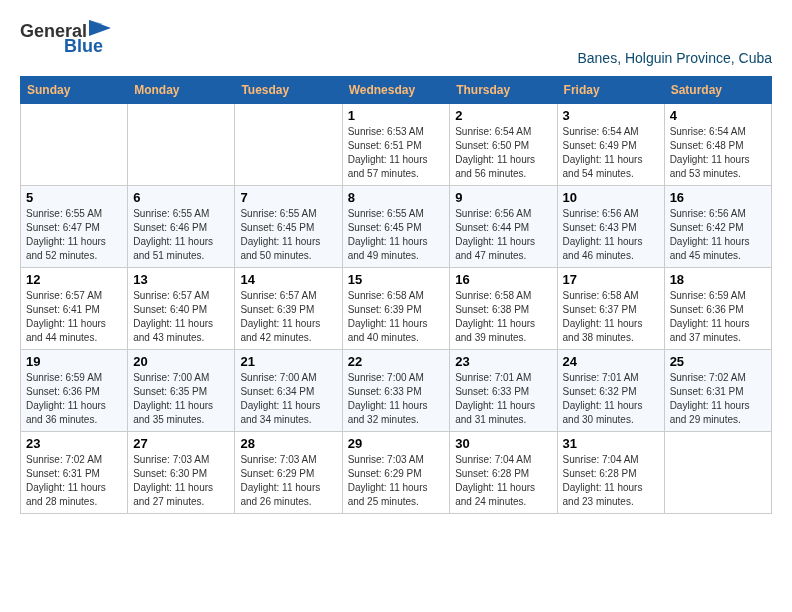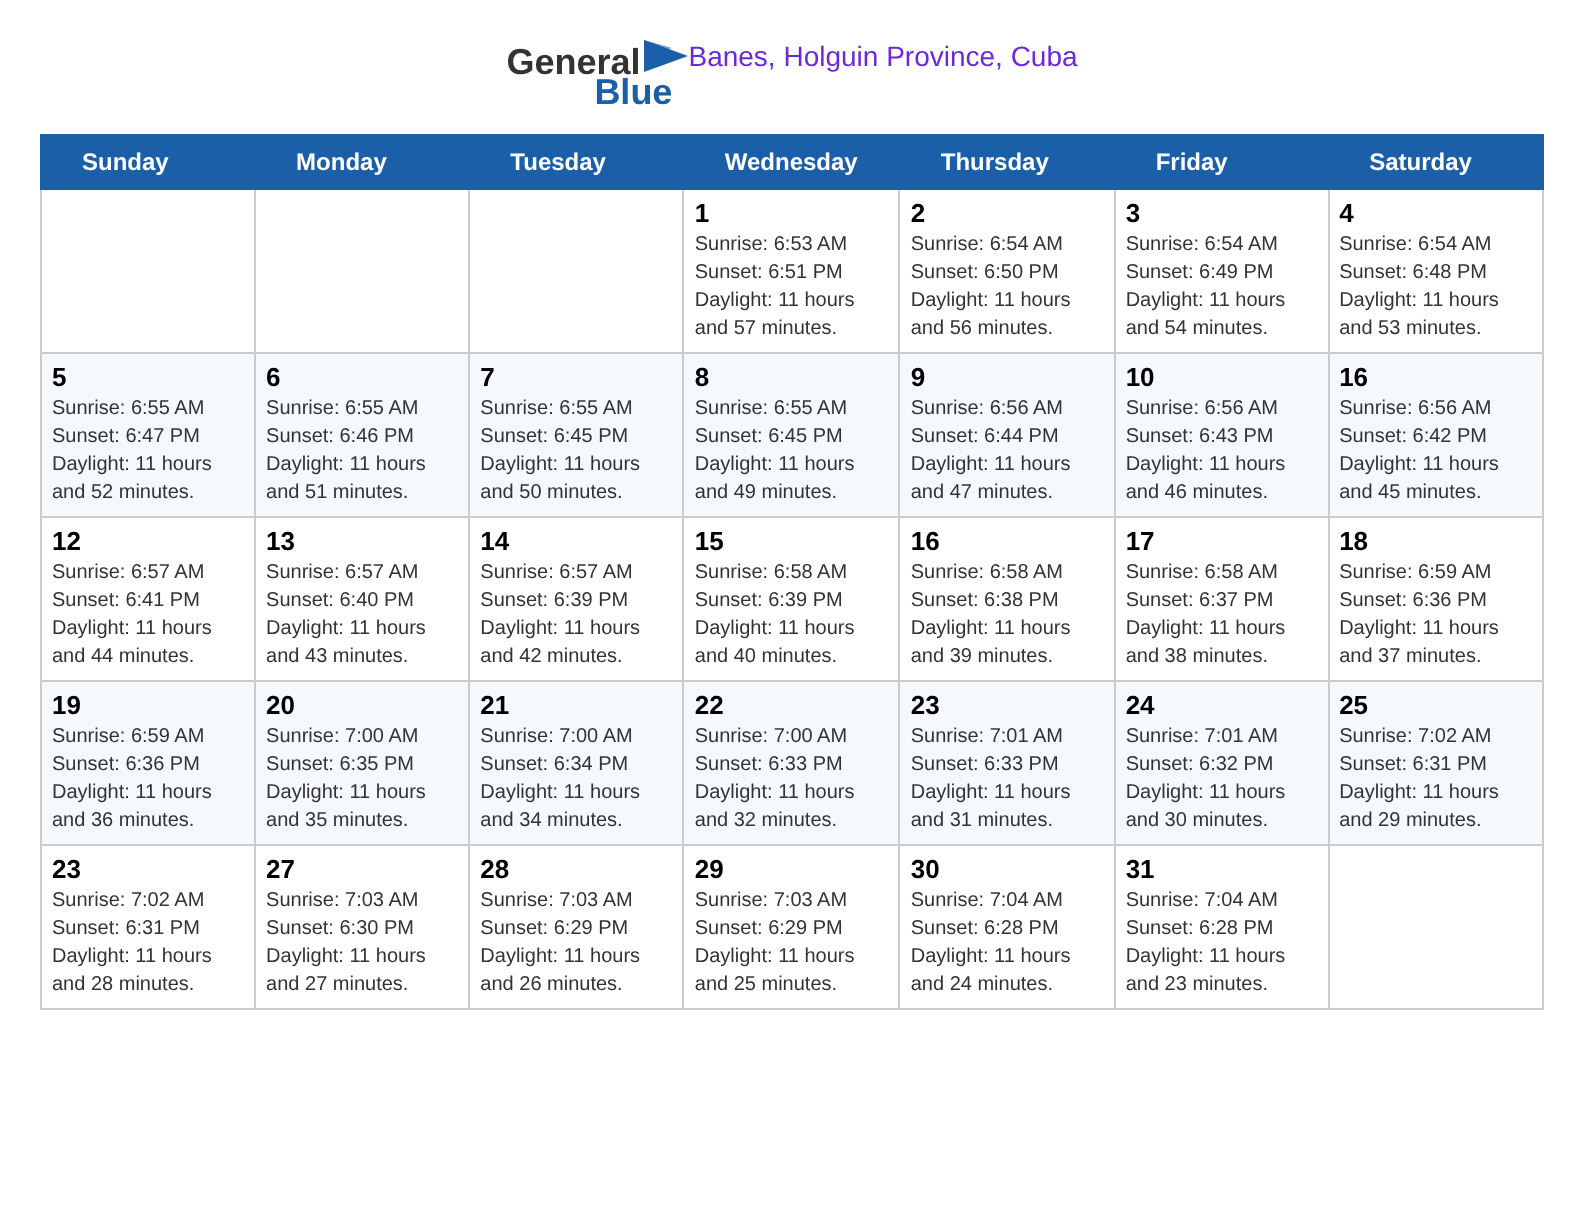--- a/index.html
+++ b/index.html
@@ -5,21 +5,21 @@
     * { box-sizing: border-box; margin: 0; padding: 0; }
     body {
       font-family: Arial, sans-serif;
       background: #fff;
       width: 792px;
       min-height: 612px;
       padding: 20px;
     }
     .header-section {
       display: flex;
-      justify-content: center;
+      justify-content: space-between;
       align-items: flex-start;
       margin-bottom: 10px;
     }
     .logo {
       display: flex;
       align-items: center;
     }
     .logo-text-general {
       font-size: 18px;
       font-weight: bold;
@@ -34,31 +34,32 @@
     .title-section {
       text-align: right;
     }
     .month-title {
       font-size: 36px;
       font-weight: bold;
       color: #333;
     }
     .subtitle {
       font-size: 14px;
-      color: #6d28d9;
+      color: #0c4a6e;
+      margin-top: 30px;
     }
     .calendar {
       width: 100%;
       border-collapse: collapse;
       font-size: 11px;
     }
     .calendar th {
       background-color: #1a5fa8;
-      color: #ffffff;
-      padding: 6px 20px;
+      color: #fdba74;
+      padding: 6px 6px;
       text-align: left;
       font-size: 12px;
       font-weight: bold;
       border: 1px solid #1a5fa8;
     }
     .calendar td {
       border: 1px solid #ccc;
       padding: 4px 5px;
       vertical-align: top;
       width: 108px;

